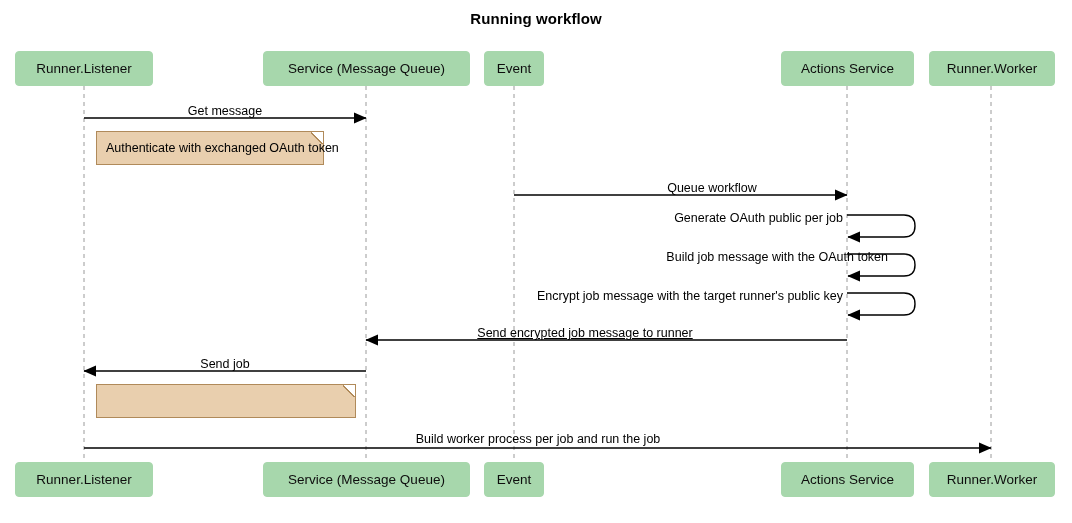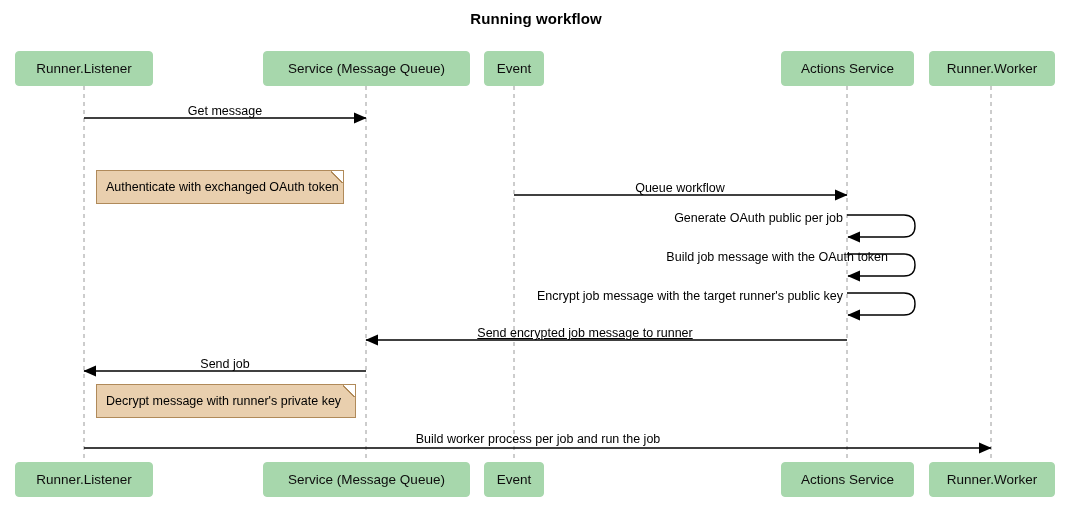--- a/index.html
+++ b/index.html
@@ -143,32 +143,31 @@
         <span>Event</span>
       </div>
       <div class="participant-box" style="left: 781px; top: 462px; width: 133px; height: 35px;">
         <span>Actions Service</span>
       </div>
       <div class="participant-box" style="left: 929px; top: 462px; width: 126px; height: 35px;">
         <span>Runner.Worker</span>
       </div>
     </div>
   <div id="notes-layer">
-      <div class="note-box" style="left: 96px; top: 131px; width: 248px; height: 34px; margin-top: 39px;">
+      <div class="note-box" style="left: 96px; top: 131px; width: 228px; height: 34px;">
         <span>Authenticate with exchanged OAuth token</span>
         <span class="note-fold"></span>
       </div>
       <div class="note-box" style="left: 96px; top: 384px; width: 260px; height: 34px;">
-        <span>Decrypt message with runner's private key</span>
         <span class="note-fold"></span>
       </div>
     </div>
   <div id="labels-layer">
       <div class="msg-label center" style="left: 225px; top: 104px;">Get message</div>
-      <div class="msg-label center" style="left: 680px; top: 181px;">Queue workflow</div>
+      <div class="msg-label center" style="left: 712px; top: 181px;">Queue workflow</div>
       <div class="msg-label right" style="left: 843px; top: 211px;">Generate OAuth public per job</div>
       <div class="msg-label right" style="left: 888px; top: 250px;">Build job message with the OAuth token</div>
       <div class="msg-label right" style="left: 843px; top: 289px;">Encrypt job message with the target runner's public key</div>
       <div class="msg-label center" style="left: 585px; top: 326px; text-decoration: underline;">Send encrypted job message to runner</div>
       <div class="msg-label center" style="left: 225px; top: 357px;">Send job</div>
       <div class="msg-label center" style="left: 538px; top: 432px;">Build worker process per job and run the job</div>
     </div>
 
 </div>
 

